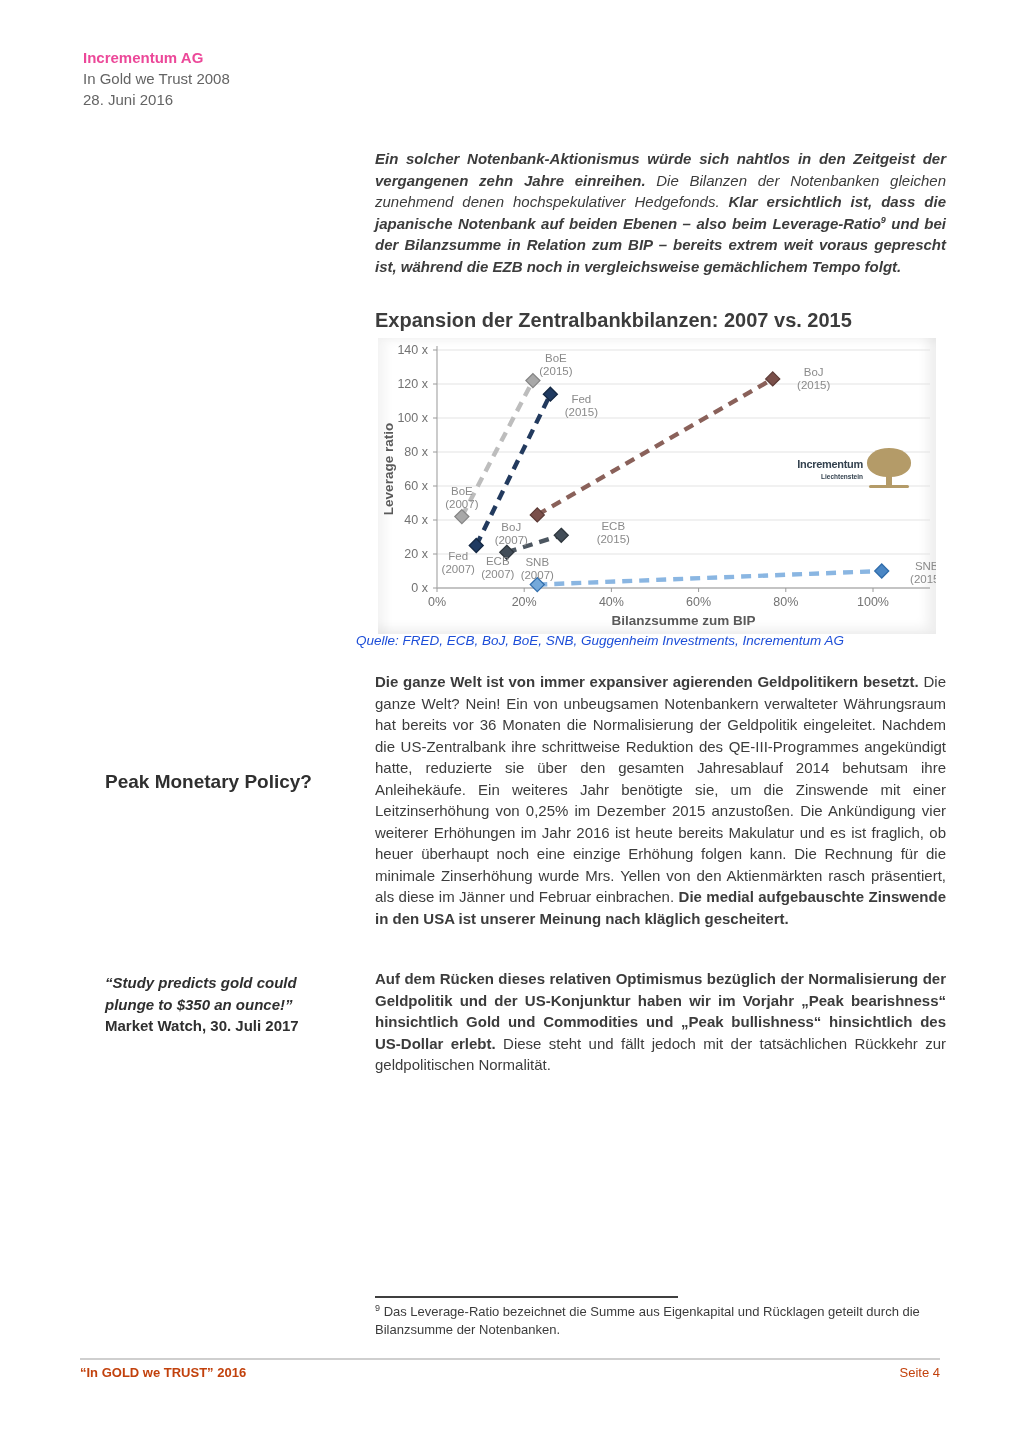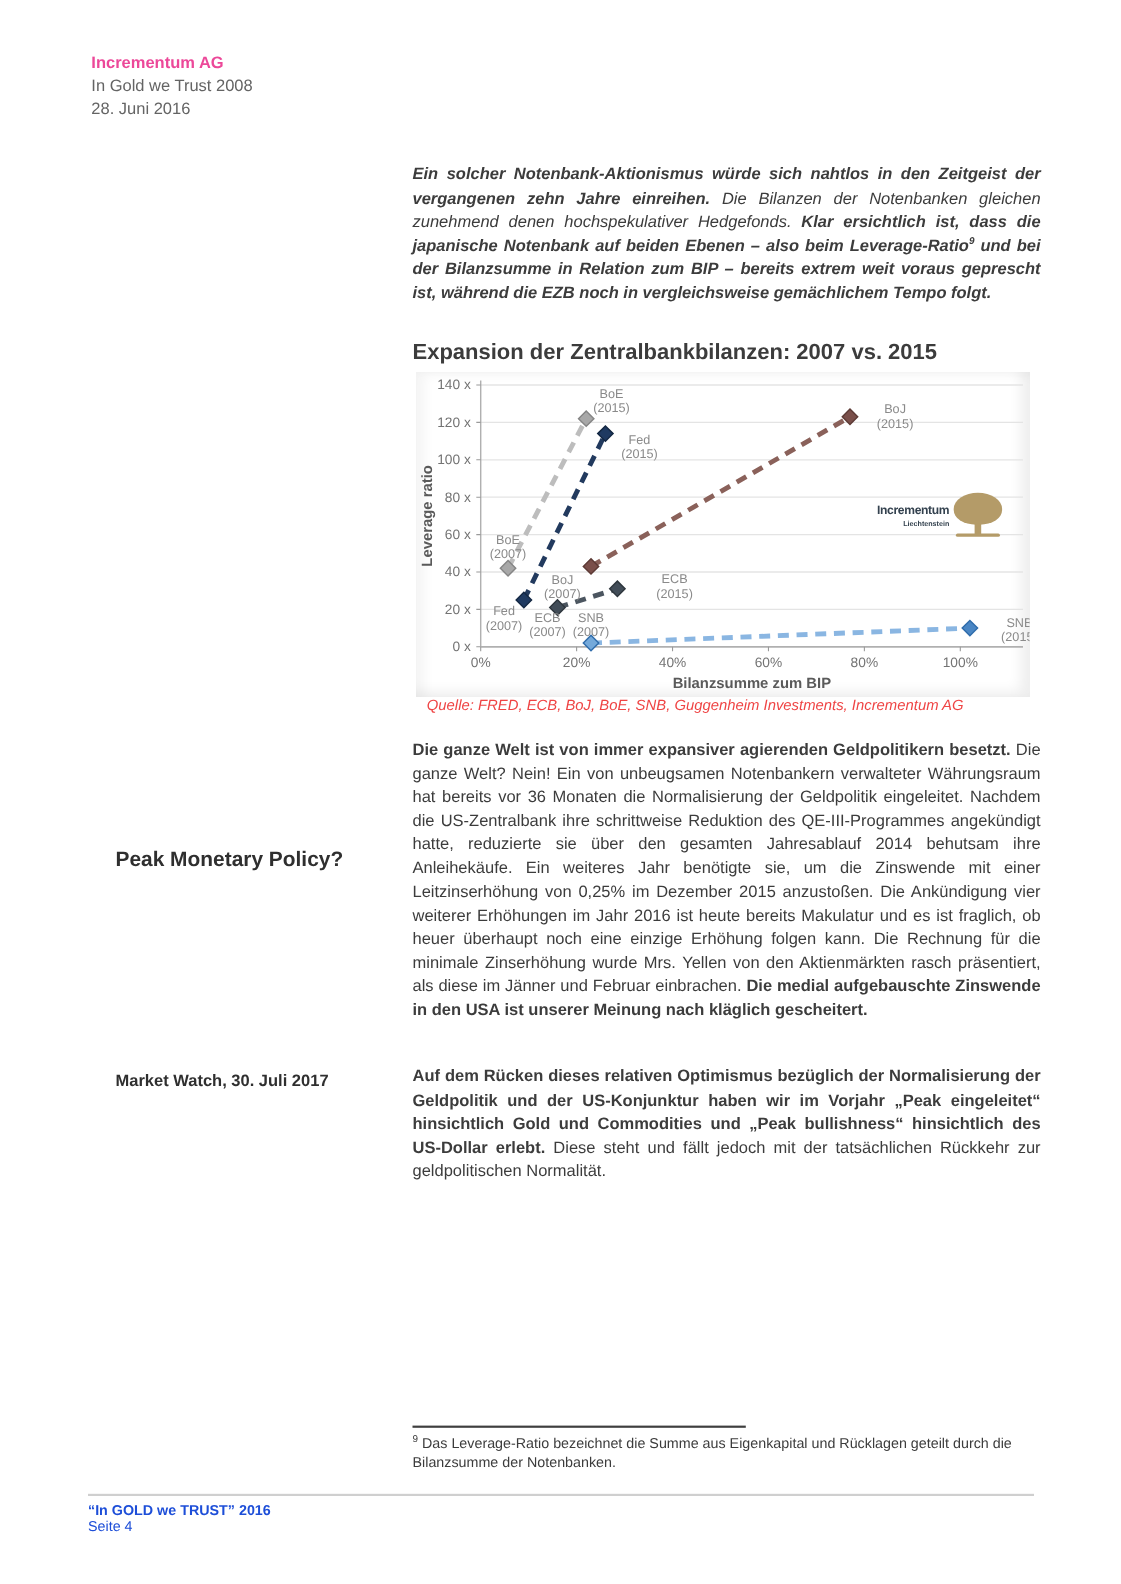--- a/index.html
+++ b/index.html
@@ -25,30 +25,30 @@
   .logo{
     position:absolute;right:24px;top:110px;display:flex;align-items:flex-start;
   }
   .logo .wordmark{text-align:right;margin-top:8px;}
   .logo .name{font-size:11px;font-weight:bold;color:#34424f;letter-spacing:-0.3px;line-height:17px;}
   .logo .sub{font-size:6.5px;font-weight:bold;color:#34424f;}
   .tree{position:relative;width:46px;height:42px;margin-left:3px;}
   .tree .crown{position:absolute;left:1px;top:0;width:44px;height:29px;background:#b49b68;border-radius:50% 50% 46% 46%;}
   .tree .trunk{position:absolute;left:20px;top:25px;width:6px;height:13px;background:#b49b68;}
   .tree .base{position:absolute;left:3px;top:37px;width:40px;height:3px;background:#b49b68;border-radius:2px;}
-  .quelle{position:absolute;left:388px;top:633px;font-size:13.5px;font-style:italic;color:#ef4444;}
+  .quelle{position:absolute;left:356px;top:633px;font-size:13.5px;font-style:italic;color:#1d4ed8;}
   .side-note{position:absolute;left:105px;top:771px;font-size:19px;font-weight:bold;color:#2f2f2f;}
   .side-quote{position:absolute;left:105px;top:972px;width:238px;font-size:15px;line-height:21.5px;color:#2f2f2f;}
   .side-quote .q{font-weight:bold;font-style:italic;}
   .side-quote .src{font-weight:bold;}
   .fn-rule{position:absolute;left:375px;top:1296px;width:303px;height:2px;background:#3f3f3f;}
   .footnote{position:absolute;left:375px;top:1303px;width:571px;font-size:13px;line-height:18px;color:#3c3c3c;}
   .ftr-rule{position:absolute;left:80px;top:1358px;width:860px;height:2px;background:#cfcfcf;}
   .ftr{position:absolute;left:80px;top:1365px;width:860px;display:flex;justify-content:space-between;
-       font-size:13px;color:#1d4ed8;flex-direction:column;}
+       font-size:13px;color:#c2410c;}
   .ftr .left{font-weight:bold;}
 </style>
 </head>
 <body>
 
 <div class="hdr">
   <div class="company">Incrementum AG</div>
   <div class="sub">In Gold we Trust 2008</div>
   <div class="sub">28. Juni 2016</div>
 </div>
@@ -137,24 +137,25 @@
   </div>
 </div>
 
 <div class="quelle">Quelle: FRED, ECB, BoJ, BoE, SNB, Guggenheim Investments, Incrementum AG</div>
 
 <div class="col-main p2"><span class="b">Die ganze Welt ist von immer expansiver agierenden Geldpolitikern besetzt.</span><span> Die ganze Welt? Nein! Ein von unbeugsamen Notenbankern verwalteter Währungsraum hat bereits vor 36 Monaten die Normalisierung der Geldpolitik eingeleitet. Nachdem die US-Zentralbank ihre schrittweise Reduktion des QE-III-Programmes angekündigt hatte, reduzierte sie über den gesamten Jahresablauf 2014 behutsam ihre Anleihekäufe. Ein weiteres Jahr benötigte sie, um die Zinswende mit einer Leitzinserhöhung von 0,25% im Dezember 2015 anzustoßen. Die Ankündigung vier weiterer Erhöhungen im Jahr 2016 ist heute bereits Makulatur und es ist fraglich, ob heuer überhaupt noch eine einzige Erhöhung folgen kann. Die Rechnung für die minimale Zinserhöhung wurde Mrs. Yellen von den Aktienmärkten rasch präsentiert, als diese im Jänner und Februar einbrachen. </span><span class="b">Die medial aufgebauschte Zinswende in den USA ist unserer Meinung nach kläglich gescheitert.</span></div>
 
 <div class="side-note">Peak Monetary Policy?</div>
 
 <div class="side-quote">
+  <div class="q">“Study predicts gold could plunge to $350 an ounce!”</div>
   <div class="src">Market Watch, 30. Juli 2017</div>
 </div>
 
-<div class="col-main p3"><span class="b">Auf dem Rücken dieses relativen Optimismus bezüglich der Normalisierung der Geldpolitik und der US-Konjunktur haben wir im Vorjahr „Peak eingeleitet“ hinsichtlich Gold und Commodities und „Peak bullishness“ hinsichtlich des US-Dollar erlebt.</span><span> Diese steht und fällt jedoch mit der tatsächlichen Rückkehr zur geldpolitischen Normalität.</span></div>
+<div class="col-main p3"><span class="b">Auf dem Rücken dieses relativen Optimismus bezüglich der Normalisierung der Geldpolitik und der US-Konjunktur haben wir im Vorjahr „Peak bearishness“ hinsichtlich Gold und Commodities und „Peak bullishness“ hinsichtlich des US-Dollar erlebt.</span><span> Diese steht und fällt jedoch mit der tatsächlichen Rückkehr zur geldpolitischen Normalität.</span></div>
 
 <div class="fn-rule"></div>
 <div class="footnote"><sup>9</sup><span> Das Leverage-Ratio bezeichnet die Summe aus Eigenkapital und Rücklagen geteilt durch die Bilanzsumme der Notenbanken.</span></div>
 
 <div class="ftr-rule"></div>
 <div class="ftr">
   <span class="left">“In GOLD we TRUST” 2016</span>
   <span class="right">Seite 4</span>
 </div>
 

